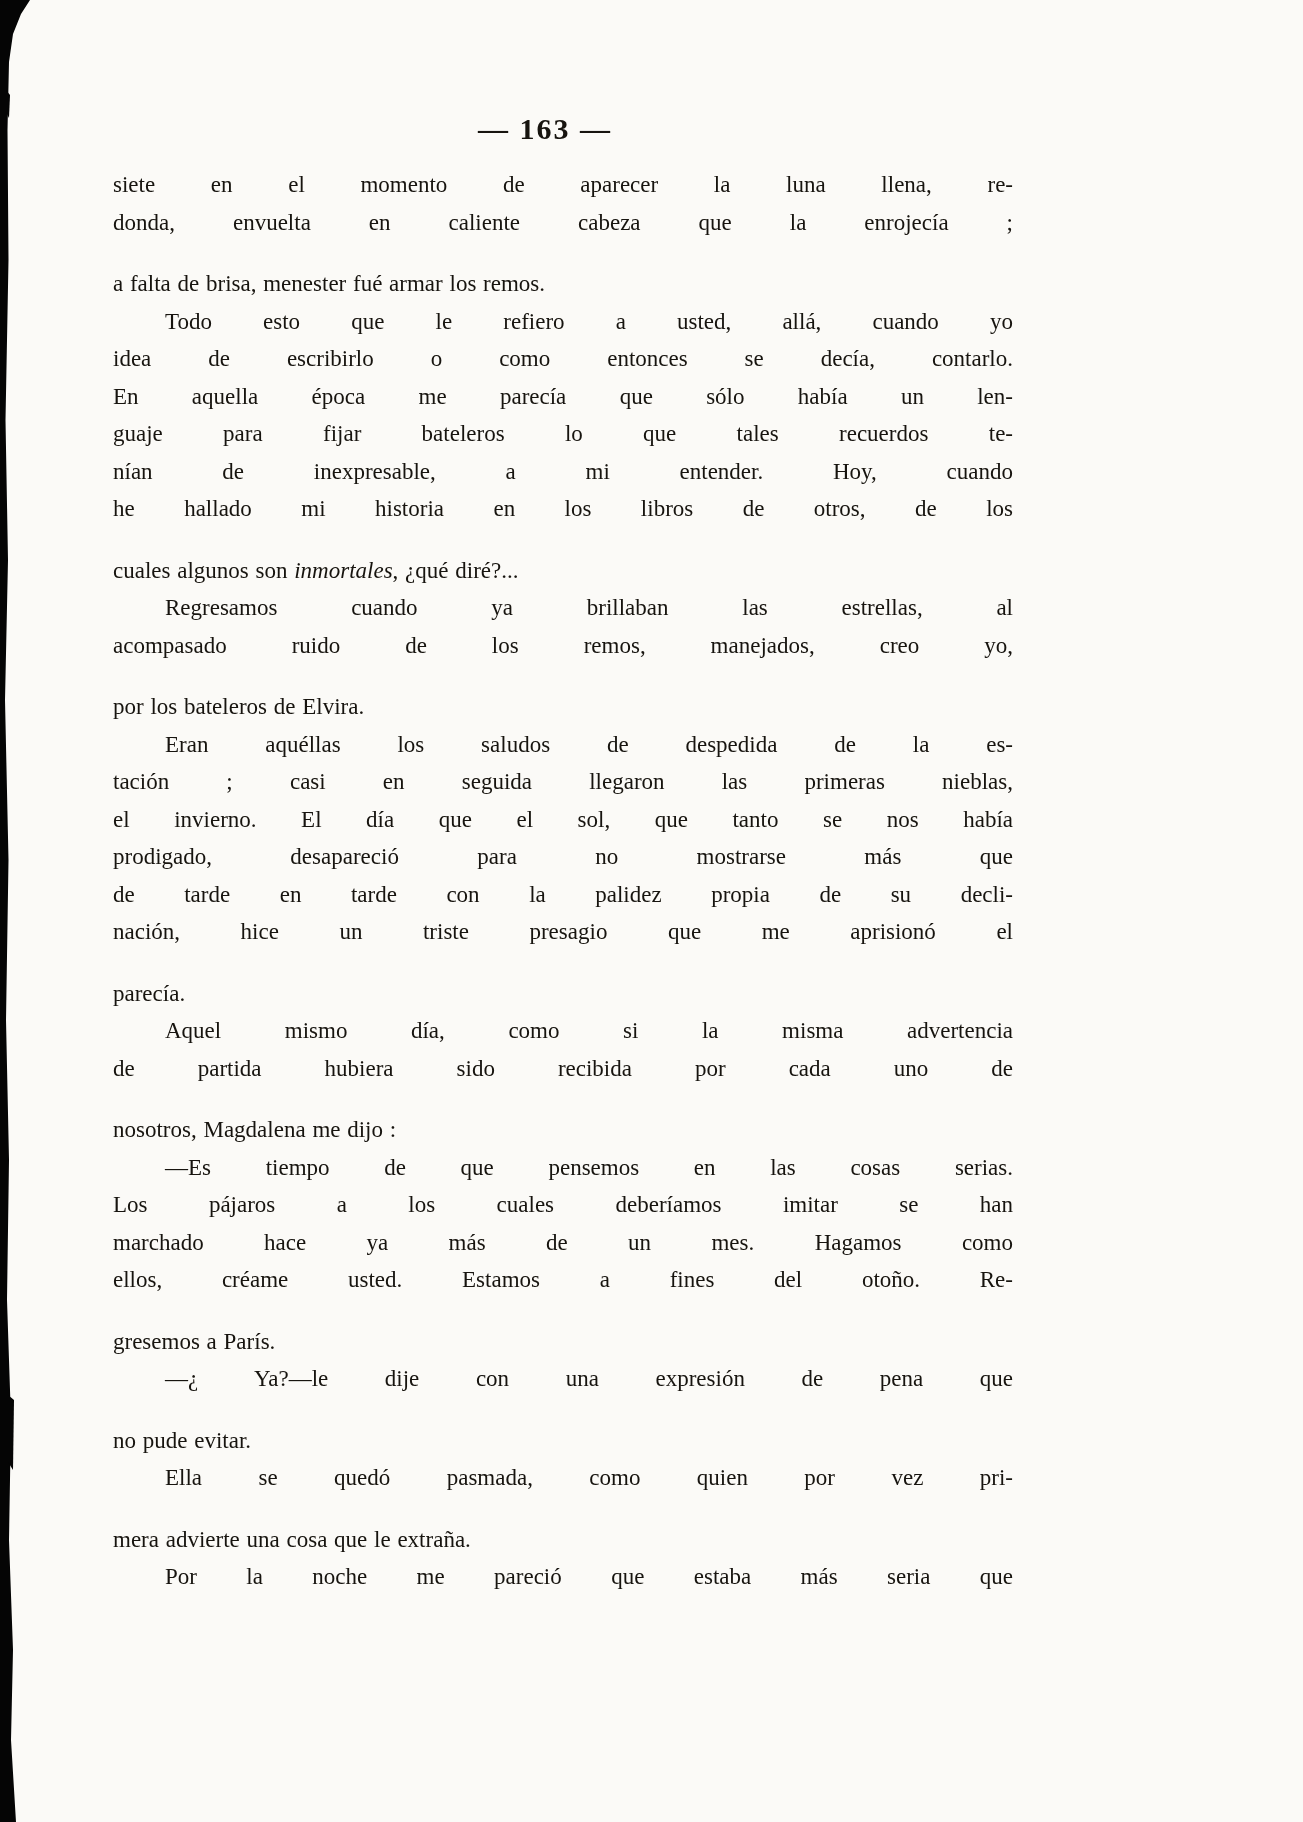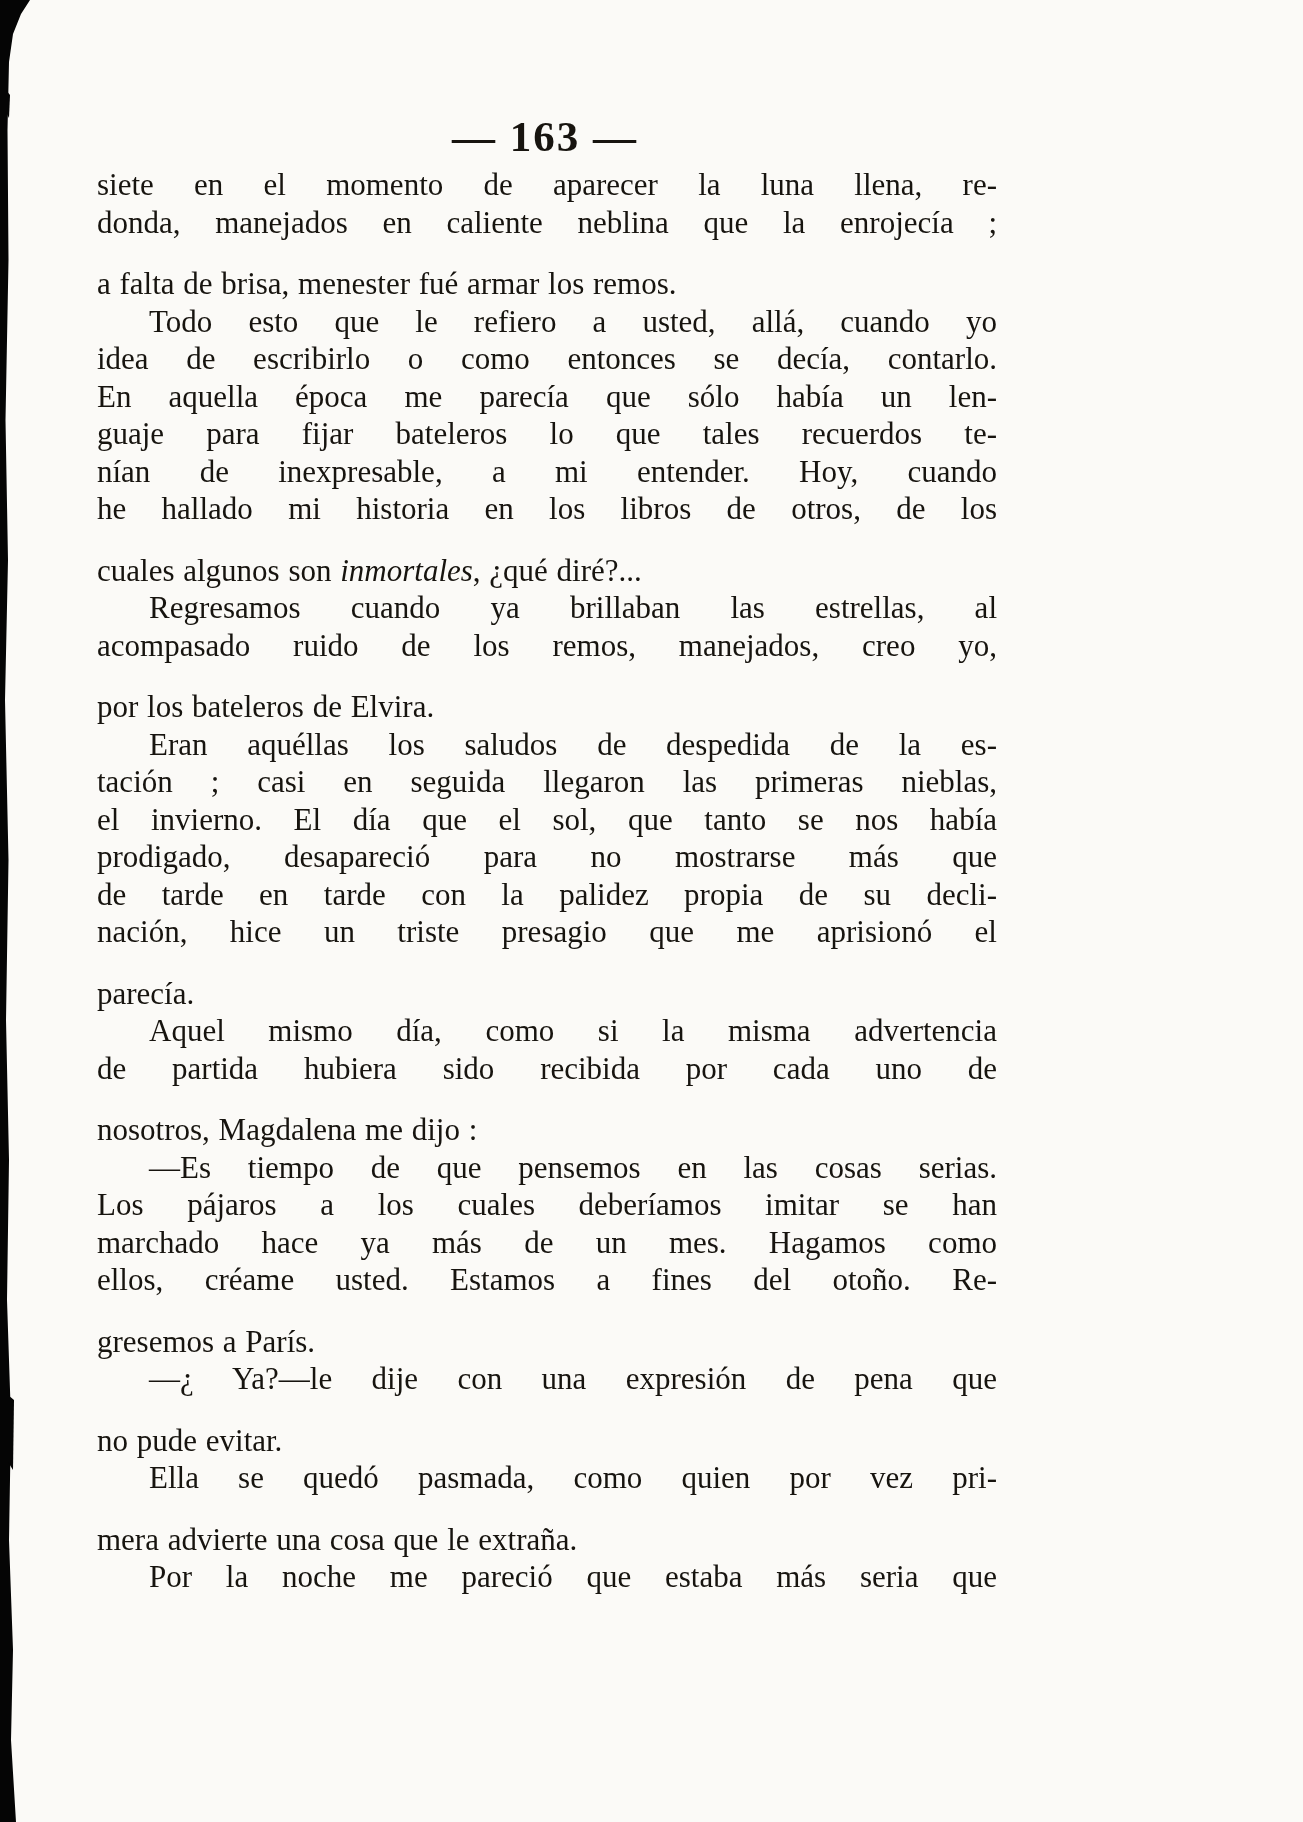--- a/index.html
+++ b/index.html
@@ -21,30 +21,30 @@
     left:0;top:0;
     width:40px;height:1822px;
     pointer-events:none;
   }
   .page-number{
     position:absolute;
     left:95px;
     top:112px;
     width:900px;
     text-align:center;
-    font-size:43px;
+    font-size:30px;
     font-weight:bold;
     letter-spacing:2px;
   }
   .text-block{
     position:absolute;
-    left:97px;
+    left:113px;
     top:166px;
     width:900px;
-    font-size:31px;
+    font-size:23px;
     line-height:37.5px;
   }
   .line{
     text-align:justify;
     text-align-last:justify;
     word-spacing:1px;
   }
   .line.end{
     text-align-last:left;
     margin-top:24px;
@@ -62,21 +62,21 @@
 <svg class="scan-artifact" viewBox="0 0 40 1822" preserveAspectRatio="none" aria-hidden="true">
   <path d="M0,0 L30,0 L21,14 L13,34 L9,62 L7.5,130 L8.5,260 L5.5,420 L8,560 L5,700 L8.5,860 L6,1020 L9,1160 L7,1300 L11,1420 L9,1540 L13,1650 L11,1740 L16,1822 L0,1822 Z" fill="#050505"></path>
   <path d="M6,90 L10,95 L9,118 L6,112 Z" fill="#050505"></path>
   <path d="M8,1395 L14,1400 L13,1470 L8,1462 Z" fill="#050505"></path>
 </svg>
 
 <div class="page-number">— 163 —</div>
 
 <div class="text-block" id="text-block">
     <div class="line"><span>siete en el momento de aparecer la luna llena, re-</span></div>
-    <div class="line"><span>donda, manejados en caliente neblina que la enrojecía ;</span></div>
+    <div class="line"><span>donda, envuelta en caliente cabeza que la enrojecía ;</span></div>
     <div class="line end"><span>a falta de brisa, menester fué armar los remos.</span></div>
     <div class="line indent"><span>Todo esto que le refiero a usted, allá, cuando yo</span></div>
     <div class="line"><span>idea de escribirlo o como entonces se decía, contarlo.</span></div>
     <div class="line"><span>En aquella época me parecía que sólo había un len-</span></div>
     <div class="line"><span>guaje para fijar bateleros lo que tales recuerdos te-</span></div>
     <div class="line"><span>nían de inexpresable, a mi entender. Hoy, cuando</span></div>
     <div class="line"><span>he hallado mi historia en los libros de otros, de los</span></div>
     <div class="line end"><span>cuales algunos son </span><span class="italic">inmortales</span><span>, ¿qué diré?...</span></div>
     <div class="line indent"><span>Regresamos cuando ya brillaban las estrellas, al</span></div>
     <div class="line"><span>acompasado ruido de los remos, manejados, creo yo,</span></div>

